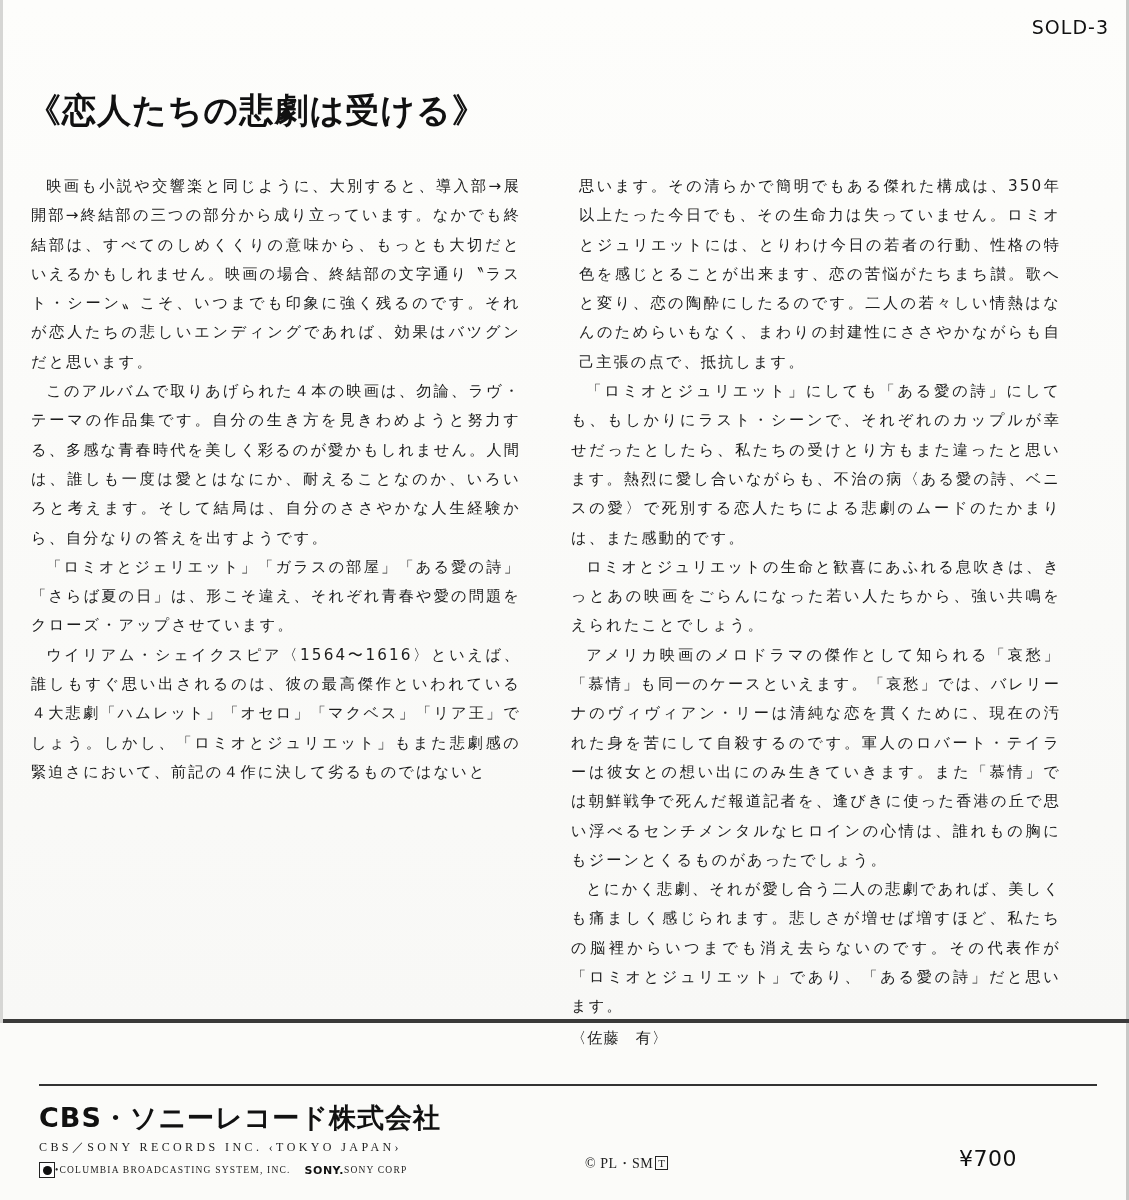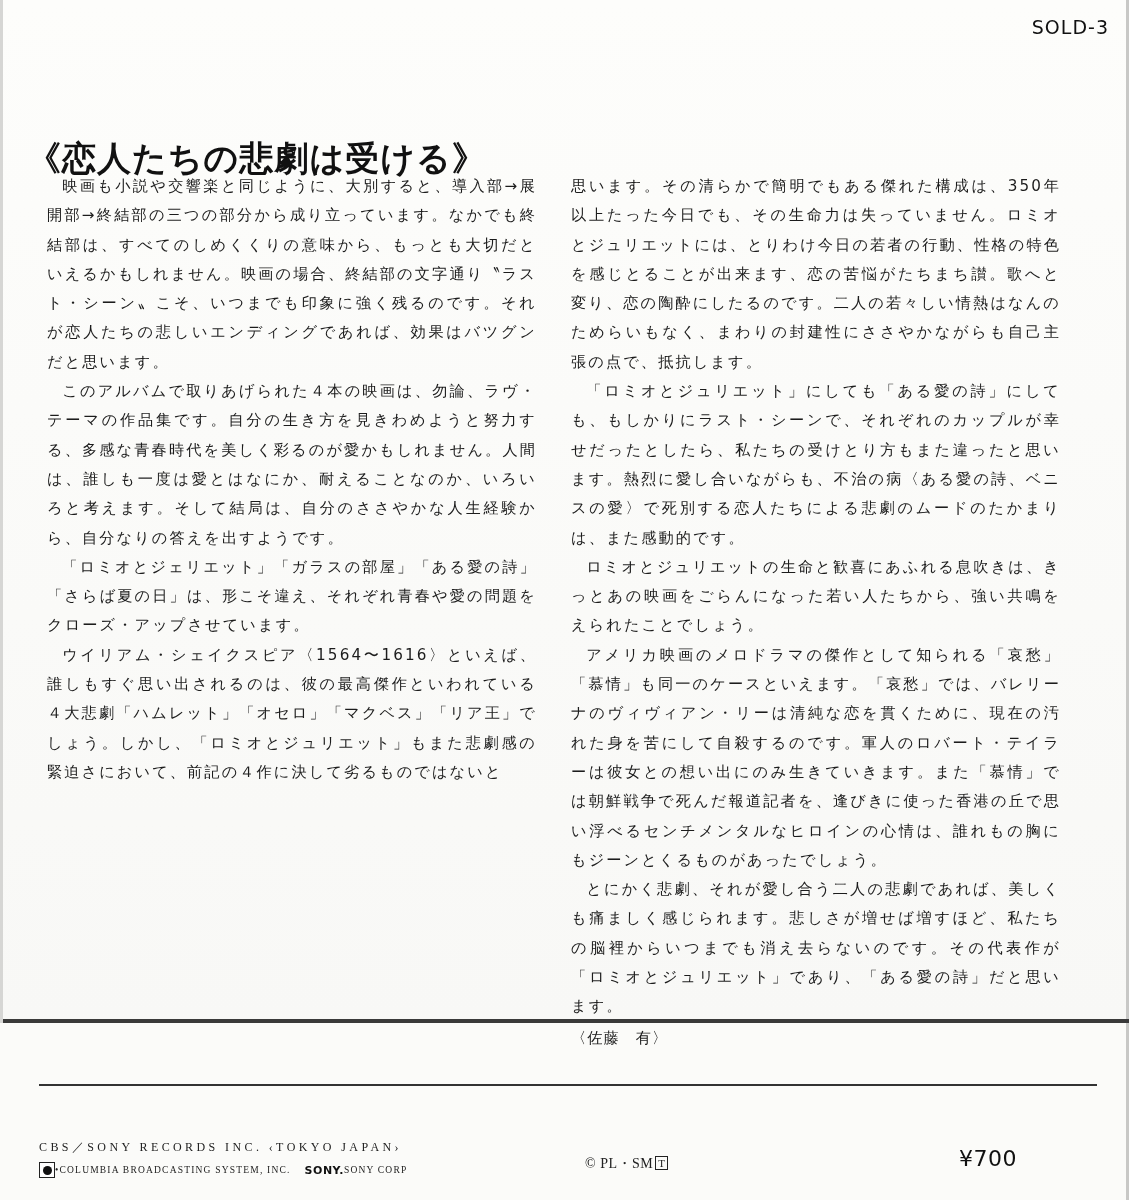--- a/index.html
+++ b/index.html
@@ -27,33 +27,32 @@
   .catalog {
     position: absolute; right: 20px; top: 16px;
     font-family: "DejaVu Sans", sans-serif;
     font-size: 19px; letter-spacing: 1px; color: #111;
   }
   .title {
     position: absolute; left: 24px; top: 88px;
     font-family: "DejaVu Sans", sans-serif;
     font-size: 34px; font-weight: bold; color: #111;
     letter-spacing: 1px;
-    margin-top: 48px;
   }
   .col {
     position: absolute; top: 172px; width: 490px;
     font-family: "DejaVu Sans", sans-serif;
     font-size: 15.2px; line-height: 29.3px; color: #1c1c1c;
     letter-spacing: 2.1px;
     text-align: justify;
   }
-  .col-left { left: 44px; }
+  .col-left { left: 28px; }
   .col-right { left: 568px; }
   .col p { margin: 0; text-indent: 1em; }
-  .col p.noindent { text-indent: 0; }
+  .col p.noindent { text-indent: 0; margin-left: 8px; }
   .signature {
     text-align: left; margin-top: 2px; padding-right: 8px;
     letter-spacing: 1px;
   }
   .rule {
     position: absolute; left: 36px; top: 1084px; width: 1058px; height: 1.5px;
     background: #333;
   }
   .company-ja {
     position: absolute; left: 36px; top: 1100px;
@@ -119,20 +118,21 @@
     <p class="noindent">思います。その清らかで簡明でもある傑れた構成は、350年以上たった今日でも、その生命力は失っていません。ロミオとジュリエットには、とりわけ今日の若者の行動、性格の特色を感じとることが出来ます、恋の苦悩がたちまち讃。歌へと変り、恋の陶酔にしたるのです。二人の若々しい情熱はなんのためらいもなく、まわりの封建性にささやかながらも自己主張の点で、抵抗します。</p>
     <p>「ロミオとジュリエット」にしても「ある愛の詩」にしても、もしかりにラスト・シーンで、それぞれのカップルが幸せだったとしたら、私たちの受けとり方もまた違ったと思います。熱烈に愛し合いながらも、不治の病〈ある愛の詩、ベニスの愛〉で死別する恋人たちによる悲劇のムードのたかまりは、また感動的です。</p>
     <p>ロミオとジュリエットの生命と歓喜にあふれる息吹きは、きっとあの映画をごらんになった若い人たちから、強い共鳴をえられたことでしょう。</p>
     <p>アメリカ映画のメロドラマの傑作として知られる「哀愁」「慕情」も同一のケースといえます。「哀愁」では、バレリーナのヴィヴィアン・リーは清純な恋を貫くために、現在の汚れた身を苦にして自殺するのです。軍人のロバート・テイラーは彼女との想い出にのみ生きていきます。また「慕情」では朝鮮戦争で死んだ報道記者を、逢びきに使った香港の丘で思い浮べるセンチメンタルなヒロインの心情は、誰れもの胸にもジーンとくるものがあったでしょう。</p>
     <p>とにかく悲劇、それが愛し合う二人の悲劇であれば、美しくも痛ましく感じられます。悲しさが増せば増すほど、私たちの脳裡からいつまでも消え去らないのです。その代表作が「ロミオとジュリエット」であり、「ある愛の詩」だと思います。</p>
     <div class="signature">〈佐藤　有〉</div>
   </div>
 
   <div class="rule"></div>
 
+  <div class="company-ja">CBS・ソニーレコード株式会社</div>
   <div class="company-en">CBS／SONY RECORDS INC.  ‹TOKYO JAPAN›</div>
 
   <div class="credits">
     <span class="cbs-logo">
         <span></span>
       </span>
     <span>•COLUMBIA BROADCASTING SYSTEM, INC.</span>
     <span class="sony-logo">SONY.</span>
     <span>SONY CORP</span>
   </div>

